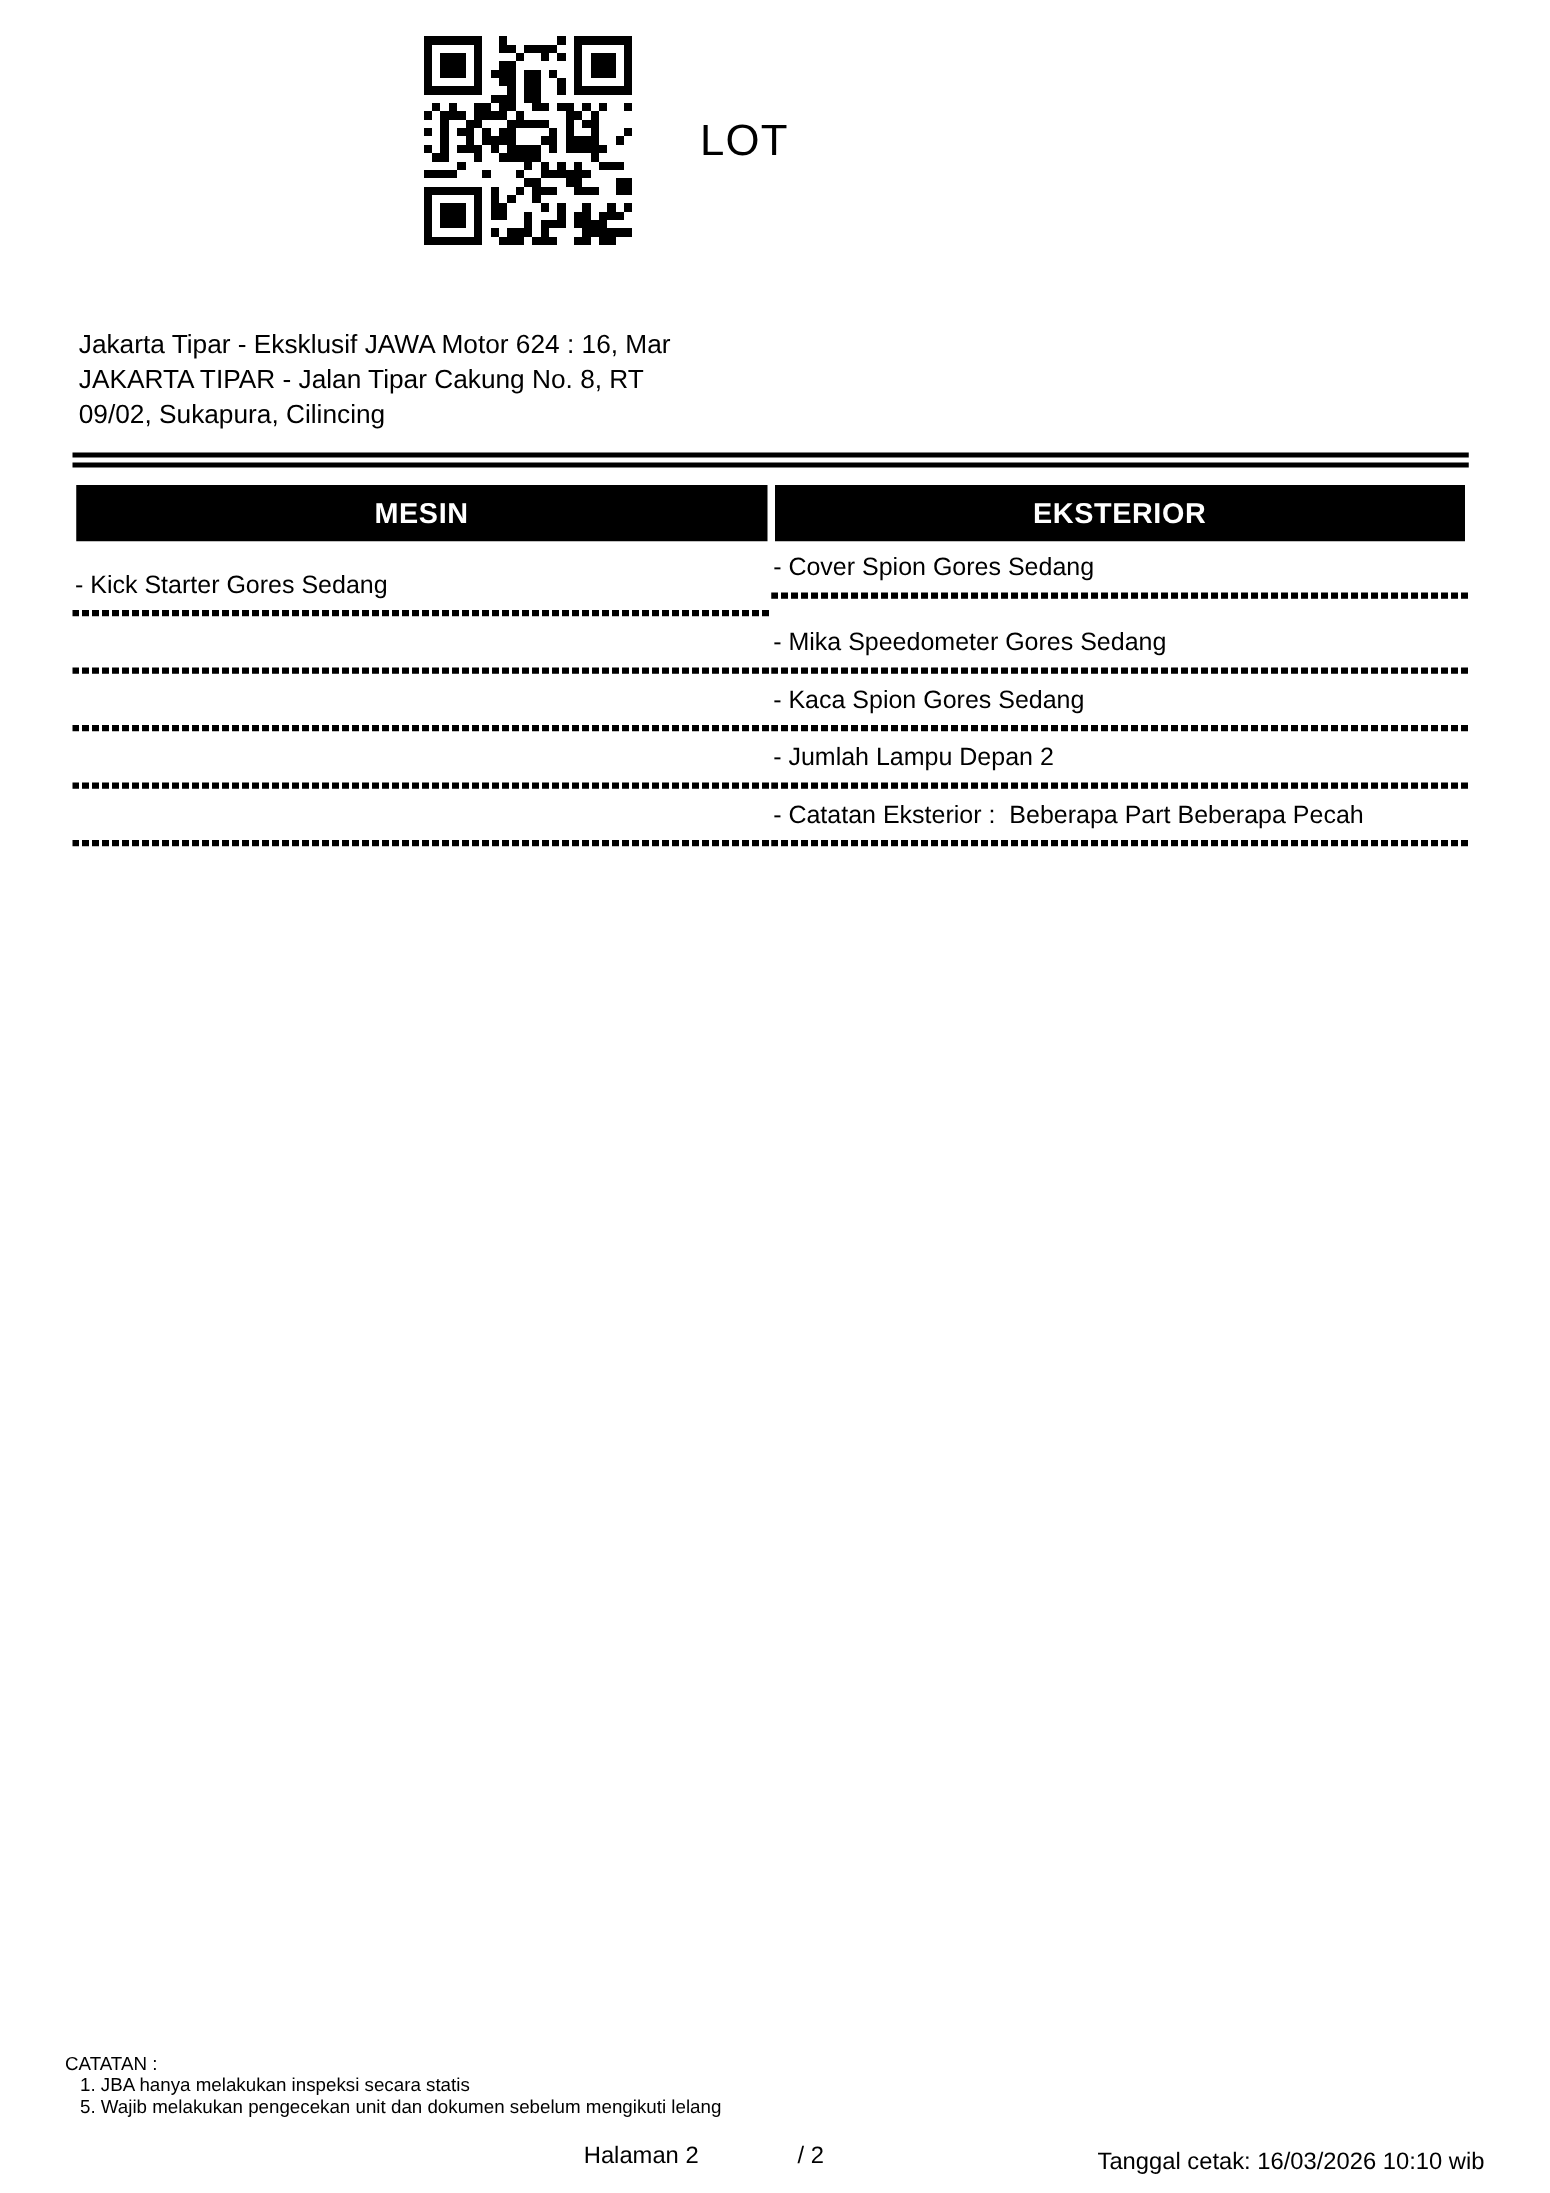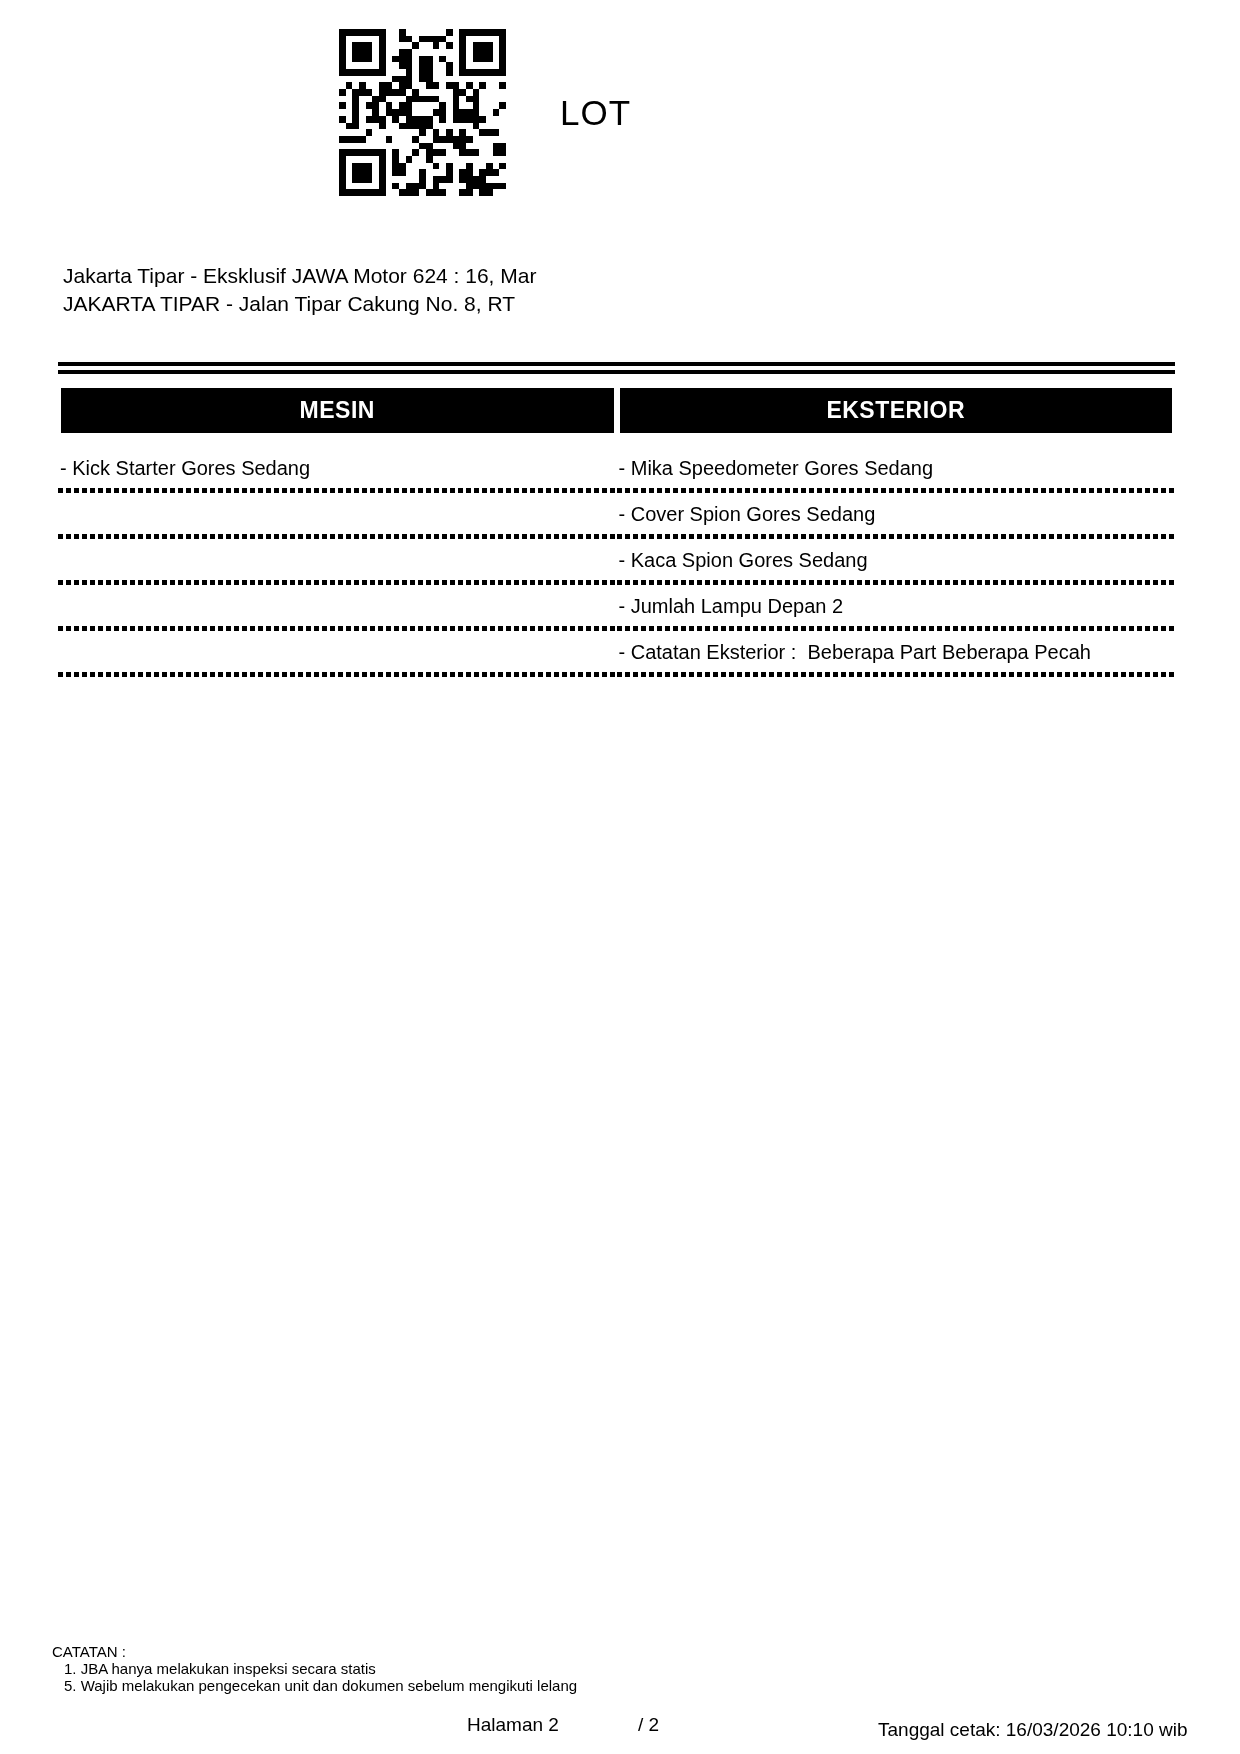--- a/index.html
+++ b/index.html
@@ -257,20 +257,21 @@
         <rect x="1" y="19" width="5" height="5" fill="#fff"></rect>
         <rect x="2" y="20" width="3" height="3" fill="#000"></rect>
       </svg>
     </div>
 
   <div class="lot-label">LOT</div>
 
   <div class="address">
     <div>Jakarta Tipar - Eksklusif JAWA Motor 624 : 16, Mar</div>
     <div>JAKARTA TIPAR - Jalan Tipar Cakung No. 8, RT</div>
+    <div>09/02, Sukapura, Cilincing</div>
   </div>
 
   <div class="double-rule"></div>
 
   <div class="columns">
 
     <section class="col">
       <header class="col-header">MESIN</header>
       <div class="row first">
           <span class="row-text">- Kick Starter Gores Sedang</span>
@@ -284,25 +285,25 @@
       <div class="row">
           <span class="row-text"></span>
         </div>
       <div class="row">
           <span class="row-text"></span>
         </div>
     </section>
 
     <section class="col">
       <header class="col-header">EKSTERIOR</header>
+      <div class="row">
+          <span class="row-text">- Cover Spion Gores Sedang</span>
+        </div>
       <div class="row first">
           <span class="row-text">- Mika Speedometer Gores Sedang</span>
-        </div>
-      <div class="row">
-          <span class="row-text">- Cover Spion Gores Sedang</span>
         </div>
       <div class="row">
           <span class="row-text">- Kaca Spion Gores Sedang</span>
         </div>
       <div class="row">
           <span class="row-text">- Jumlah Lampu Depan 2</span>
         </div>
       <div class="row">
           <span class="row-text">- Catatan Eksterior :  Beberapa Part Beberapa Pecah</span>
         </div>

